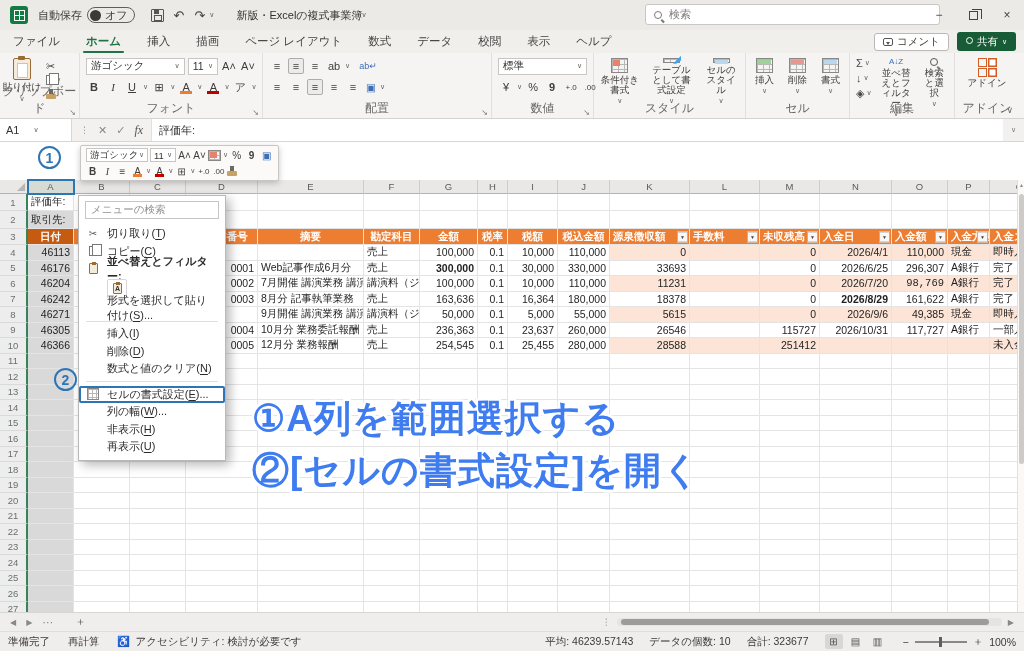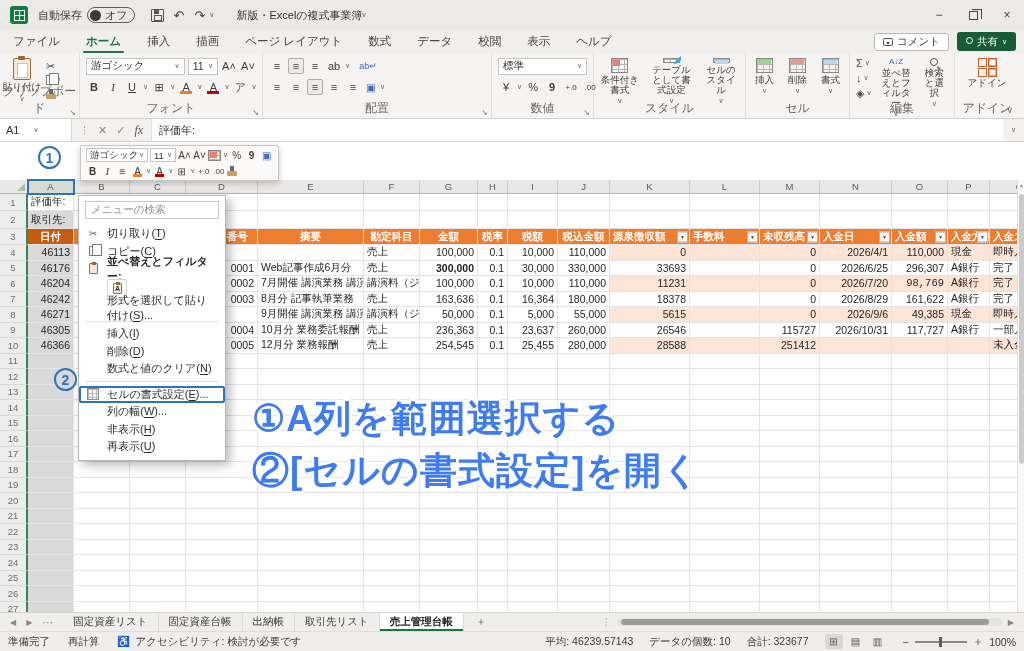--- a/index.html
+++ b/index.html
@@ -201,20 +201,24 @@
     <div class="qat">
       <span class="i-floppy"></span>
       <span class="gi">↶</span>
       <span class="gi dim">↷</span>
       <span class="tinychev">∨</span>
     </div>
     <div class="doctitle">
       <span>新版・Excelの複式事業簿</span>
       <span class="tinychev">∨</span>
     </div>
+    <div class="tsearch">
+      <span class="i-mag"></span>
+      <span>検索</span>
+    </div>
     <div class="winbtns">
       <span class="winbtn">−</span>
       <span class="winbtn">
           <span class="i-restore"></span>
         </span>
       <span class="winbtn">×</span>
     </div>
   </div>
 
   <div class="ribtabs">
@@ -601,21 +605,21 @@
           <div class="gcell ar" style="width: 72px;">0003</div>
           <div class="gcell" style="width: 106px;">8月分 記事執筆業務</div>
           <div class="gcell" style="width: 56px;">売上</div>
           <div class="gcell ar" style="width: 58px;">163,636</div>
           <div class="gcell ar" style="width: 30px;">0.1</div>
           <div class="gcell ar" style="width: 50px;">16,364</div>
           <div class="gcell ar" style="width: 52px;">180,000</div>
           <div class="gcell ar" style="width: 80px;">18378</div>
           <div class="gcell ar" style="width: 70px;"></div>
           <div class="gcell ar" style="width: 60px;">0</div>
-          <div class="gcell ar" style="width: 72px;">2026/8/29</div>
+          <div class="gcell ar" style="width: 72px; font-weight: bold;">2026/8/29</div>
           <div class="gcell ar" style="width: 56px;">161,622</div>
           <div class="gcell" style="width: 42px;">A銀行</div>
           <div class="gcell" style="width: 60px;">完了</div>
         </div>
         <div class="grow rn">
           <div class="gutter">8</div>
           <div class="gcell asel ar" style="width: 46px;">46271</div>
           <div class="gcell" style="width: 56px;"></div>
           <div class="gcell" style="width: 56px;"></div>
           <div class="gcell ar" style="width: 72px;"></div>
@@ -1128,27 +1132,20 @@
     <span class="up">▲</span>
     <span class="vthumb"></span>
   </div>
 
   <div class="tabbar">
     <div class="tnav">
       <span>◀</span>
       <span>▶</span>
       <span style="font-size:11px">⋯</span>
     </div>
-    <div id="sheettabs" style="display:flex">
-        <div class="stab">固定資産リスト</div>
-        <div class="stab">固定資産台帳</div>
-        <div class="stab">出納帳</div>
-        <div class="stab">取引先リスト</div>
-        <div class="stab active">売上管理台帳</div>
-      </div>
     <span class="addtab">＋</span>
     <div class="hscroll">
       <span style="font-size:9px;color:#8A8886">⋮</span>
       <div class="htrack">
           <span class="hthumb"></span>
         </div>
       <span style="font-size:8px;color:#8A8886">▶</span>
     </div>
   </div>
 

